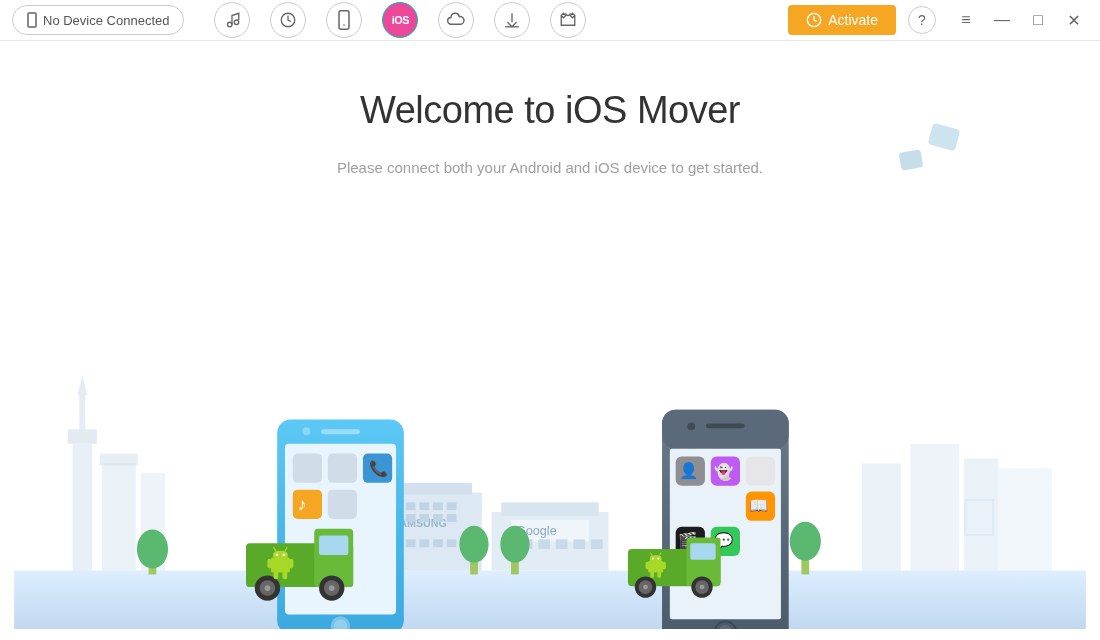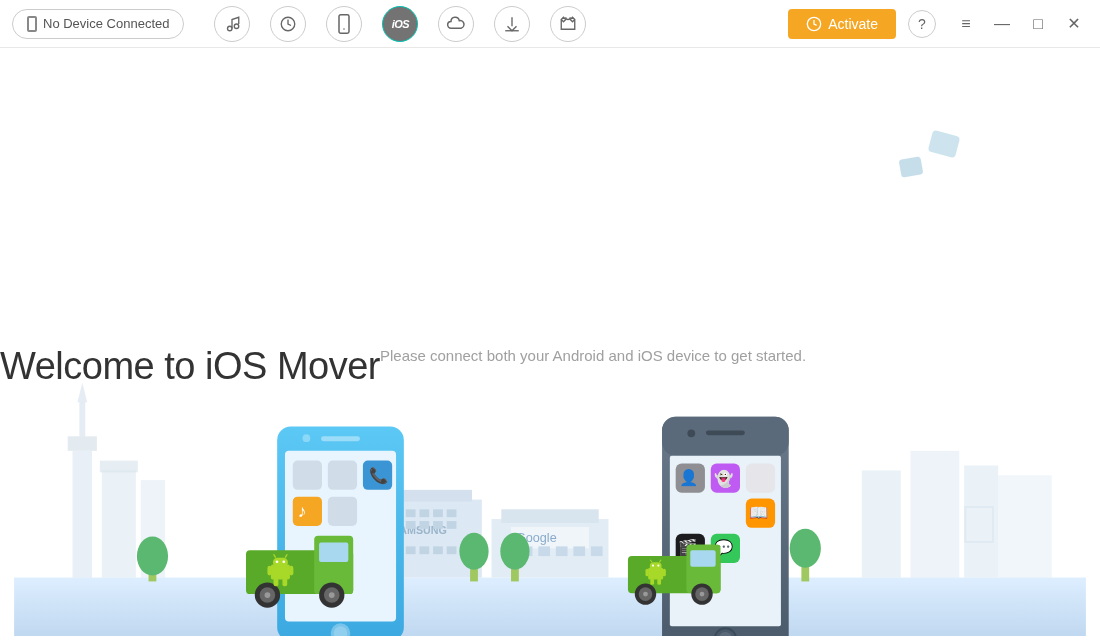--- a/index.html
+++ b/index.html
@@ -9,21 +9,21 @@
       overflow: hidden;
       font-family: 'Segoe UI', Arial, sans-serif;
       background: #fff;
       position: relative;
     }
 
     
     .titlebar {
       display: flex;
       align-items: center;
-      height: 48px;
+      height: 41px;
       padding: 0 12px;
       border-bottom: 1px solid #e8e8e8;
       background: #fff;
       position: relative;
       z-index: 10;
     }
 
     .device-btn {
       display: flex;
       align-items: center;
@@ -60,24 +60,23 @@
       align-items: center;
       justify-content: center;
       border-radius: 50%;
       border: 1.5px solid #ccc;
       cursor: pointer;
       color: #666;
       font-size: 16px;
       background: #fff;
     }
     .nav-icon.active {
-      background: #737373;
+      background: #ec4899;
       border-color: #00c4b4;
       color: #fff;
-      font-style: italic;
     }
 
     .activate-btn {
       background: #f5a623;
       color: #fff;
       border: none;
       border-radius: 4px;
       padding: 7px 18px;
       font-size: 14px;
       cursor: pointer;
@@ -102,21 +101,21 @@
       color: #666;
       font-size: 16px;
       border-radius: 3px;
     }
 
     
     .main-content {
       width: 100%;
       height: calc(640px - 52px);
       display: flex;
-      flex-direction: row;
+      flex-direction: column;
       align-items: center;
       position: relative;
       overflow: hidden;
     }
 
     .welcome-title {
       font-size: 38px;
       font-weight: 300;
       color: #333;
       margin-top: 48px;

